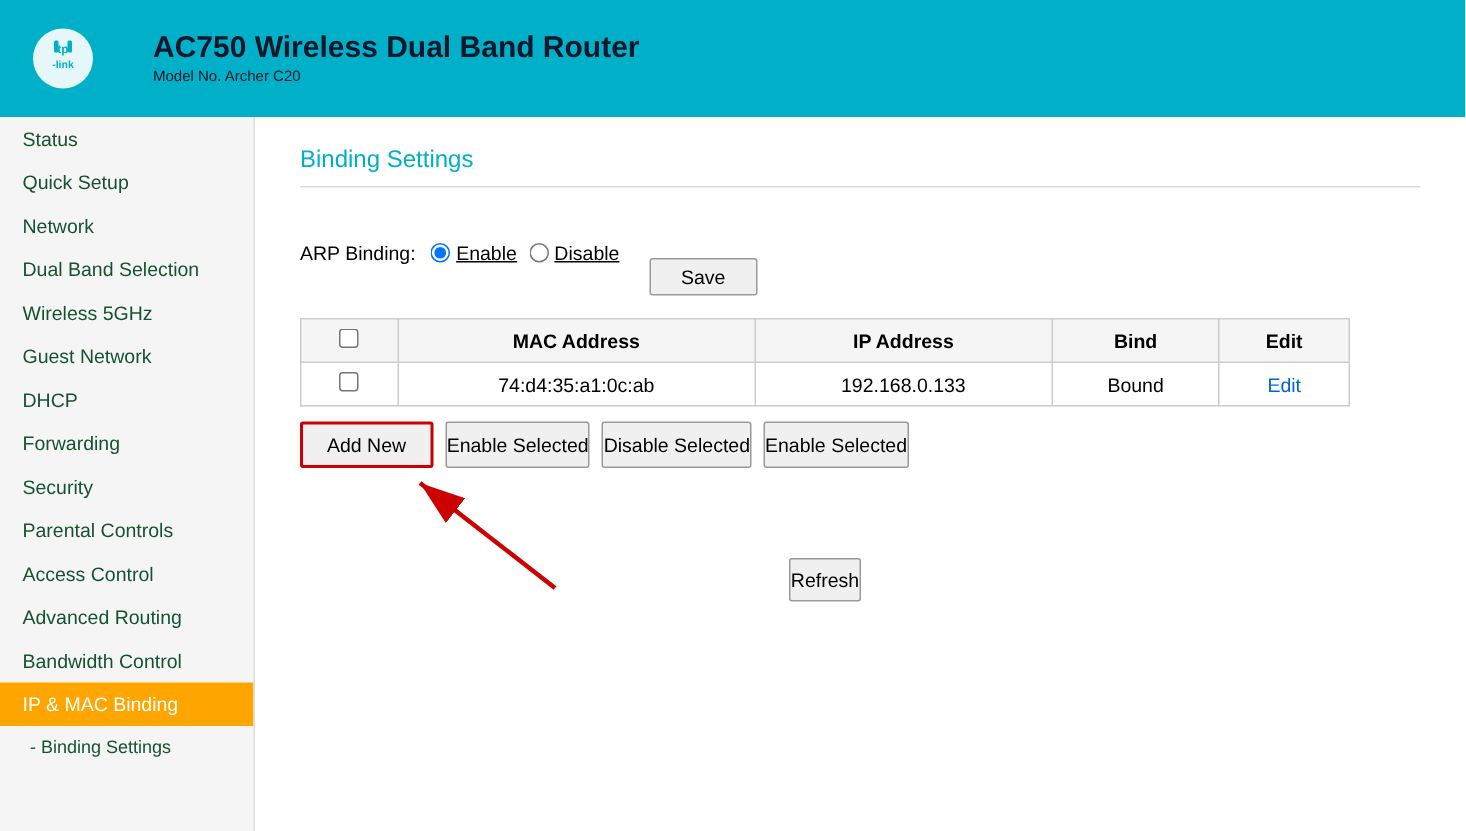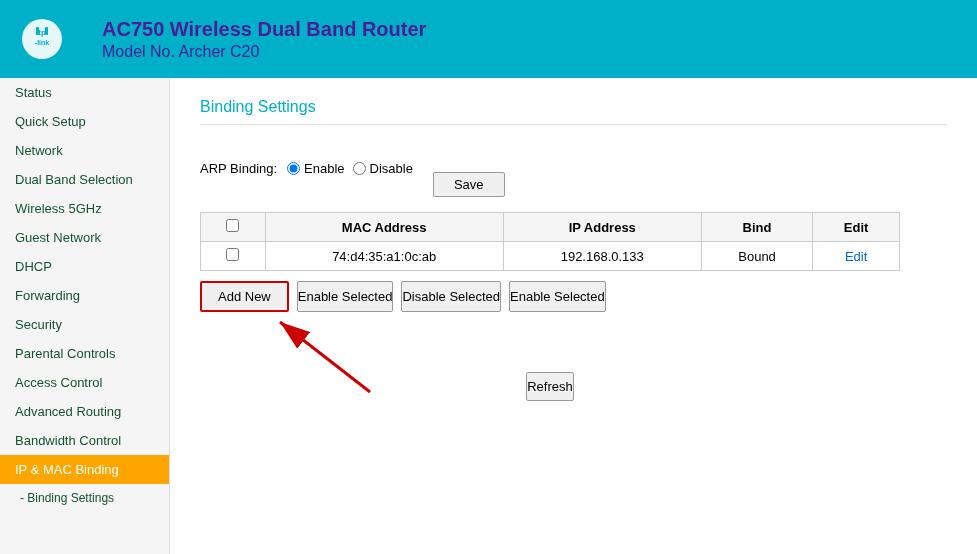--- a/index.html
+++ b/index.html
@@ -17,23 +17,23 @@
     .logo-area {
       display: flex;
       align-items: center;
       margin-right: 30px;
     }
     .logo-icon {
       width: 44px;
       height: 44px;
       margin-right: 8px;
     }
-    .header-title-area { color: #4c1d95; }
+    .header-title-area { color: #0f172a; }
     .header-title { font-size: 20px; font-weight: bold; }
-    .header-subtitle { font-size: 16px; margin-top: 2px; }
+    .header-subtitle { font-size: 10px; margin-top: 2px; }
 
     
     .main-container {
       display: flex;
       flex: 1;
       overflow: hidden;
     }
 
     
     .sidebar {
@@ -90,20 +90,21 @@
     }
     .arp-binding-label {
       margin-right: 10px;
       font-size: 13px;
     }
     .radio-group {
       display: flex;
       align-items: center;
       gap: 8px;
       margin-right: 20px;
+      text-decoration: underline;
     }
     .radio-option {
       display: flex;
       align-items: center;
       gap: 4px;
       cursor: pointer;
     }
     .save-btn {
       padding: 4px 20px;
       border: 1px solid #999;

